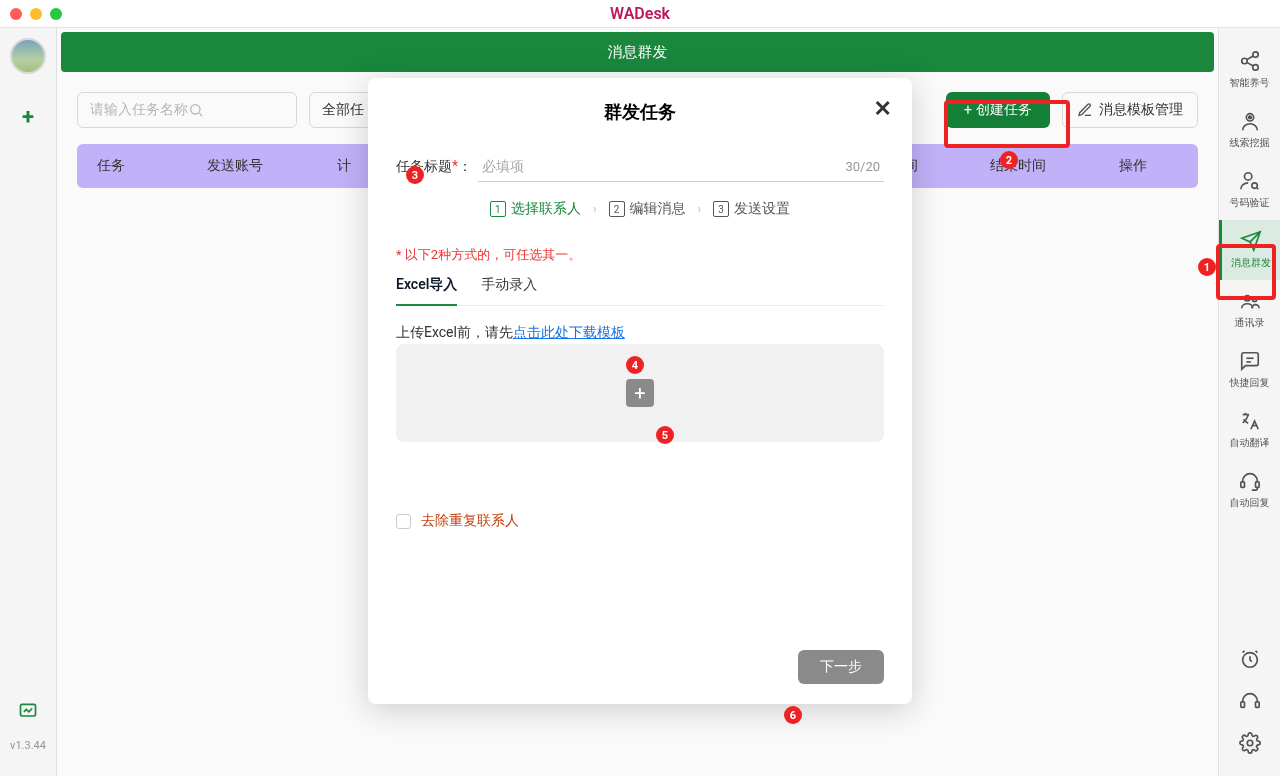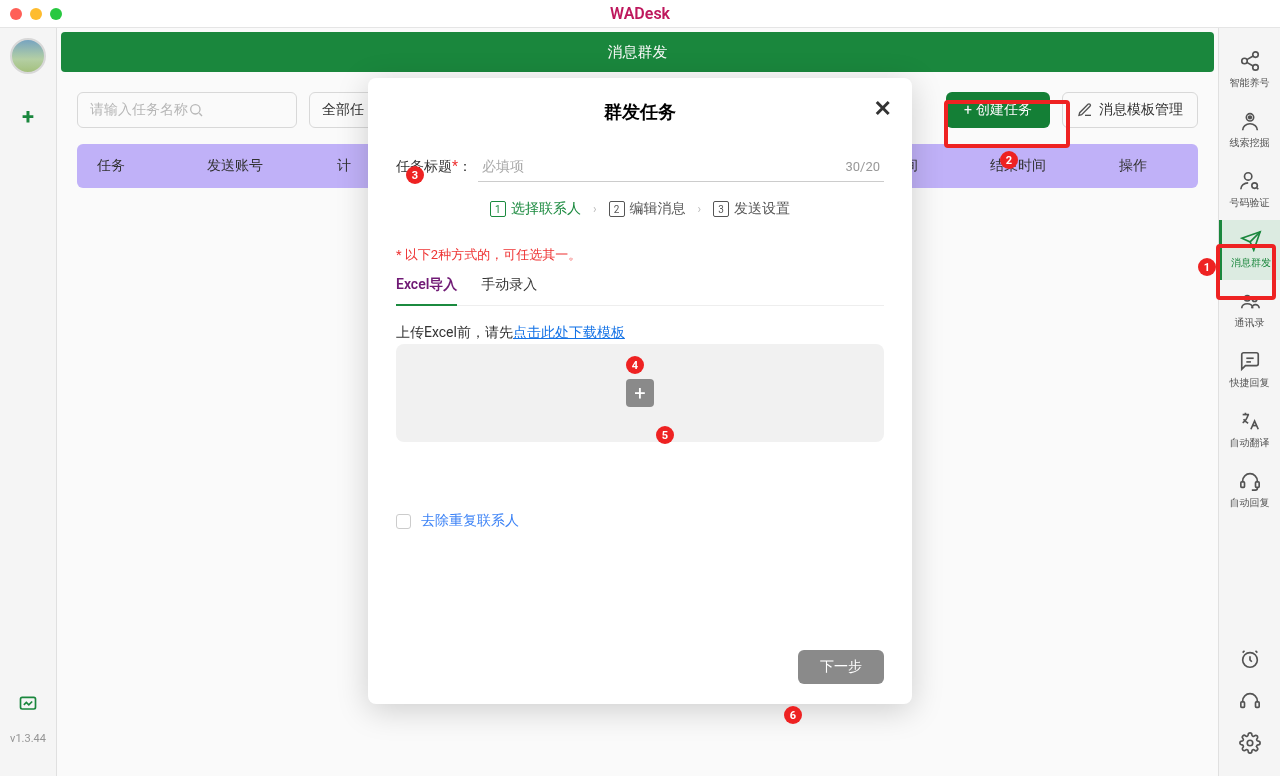--- a/index.html
+++ b/index.html
@@ -10,21 +10,21 @@
 .traffic-lights { display: flex; gap: 8px; }
 .traffic-light { width: 12px; height: 12px; border-radius: 50%; }
 .red { background: #ff5f57; } .yellow { background: #febc2e; } .green-dot { background: #28c840; }
 .titlebar-title { position: absolute; left: 50%; transform: translateX(-50%); font-size: 16px; font-weight: 600; color: #be185d; }
 
 
 .app-body { display: flex; height: 748px; }
 .left-sidebar { width: 57px; background: #fafafa; border-right: 1px solid #e5e5e5; display: flex; flex-direction: column; align-items: center; padding-top: 10px; }
 .avatar { width: 36px; height: 36px; border-radius: 50%; background: linear-gradient(180deg,#7aa8c4 0%,#b8d4a8 60%,#a8c480 100%); border: 2px solid #ddd; margin-bottom: 30px; }
 .add-btn { width: 24px; height: 24px; color: #1b8a3f; font-size: 22px; font-weight: bold; cursor: pointer; display: flex; align-items: center; justify-content: center; }
-.left-bottom { margin-top: auto; display: flex; flex-direction: column; align-items: center; gap: 18px; padding-bottom: 31px; }
+.left-bottom { margin-top: auto; display: flex; flex-direction: column; align-items: center; gap: 18px; padding-bottom: 24px; }
 .stats-icon { width: 20px; height: 20px; color: #1b8a3f; }
 .version { font-size: 11px; color: #999; }
 
 .center { flex: 1; display: flex; flex-direction: column; background: #fff; }
 .page-header { background: #1b8a3f; color: #fff; height: 40px; display: flex; align-items: center; justify-content: center; font-size: 15px; margin: 4px; border-radius: 4px; }
 
 .toolbar { display: flex; gap: 12px; padding: 16px 20px; align-items: center; }
 .search-input { flex: 0 0 220px; height: 36px; border: 1px solid #ddd; border-radius: 6px; padding: 0 12px; font-size: 14px; color: #999; display: flex; align-items: center; justify-content: flex-start; }
 .dropdown { flex: 0 0 70px; height: 36px; border: 1px solid #ddd; border-radius: 6px; display: flex; align-items: center; padding: 0 12px; font-size: 14px; color: #333; }
 .spacer { flex: 1; }
@@ -62,29 +62,29 @@
 
 .steps { display: flex; justify-content: center; gap: 12px; align-items: center; margin-bottom: 28px; font-size: 14px; }
 .step { display: flex; align-items: center; gap: 5px; color: #555; }
 .step.active { color: #1b8a3f; }
 .step-num { display: inline-flex; width: 16px; height: 16px; border: 1.5px solid currentColor; align-items: center; justify-content: center; font-size: 10px; border-radius: 2px; }
 .step-arrow { color: #bbb; font-size: 12px; }
 
 .red-note { color: #e33; font-size: 13px; margin-bottom: 12px; }
 .tabs { display: flex; gap: 24px; border-bottom: 1px solid #eee; margin-bottom: 18px; }
 .tab { padding-bottom: 10px; font-size: 14px; color: #333; cursor: pointer; }
-.tab.active { color: #701a75; font-weight: 600; border-bottom: 2px solid #1b8a3f; margin-bottom: -1px; }
+.tab.active { color: #0f172a; font-weight: 600; border-bottom: 2px solid #1b8a3f; margin-bottom: -1px; }
 
 .upload-hint { font-size: 14px; color: #333; margin-bottom: 2px; }
 .upload-hint a { color: #1573e6; text-decoration: underline; cursor: pointer; }
 
 .upload-box { background: #f1f1f1; border-radius: 8px; height: 98px; display: flex; align-items: center; justify-content: center; margin-bottom: 70px; }
 .upload-plus { width: 28px; height: 28px; background: #8a8a8a; color: #fff; display: flex; align-items: center; justify-content: center; font-size: 20px; border-radius: 4px; cursor: pointer; }
 
-.checkbox-row { display: flex; align-items: center; gap: 10px; margin-bottom: 120px; font-size: 14px; color: #3b82f6; }
+.checkbox-row { display: flex; align-items: center; gap: 10px; margin-bottom: 120px; font-size: 14px; color: #c2410c; }
 .checkbox { width: 15px; height: 15px; border: 1.5px solid #ccc; border-radius: 3px; }
 
 .modal-footer { display: flex; justify-content: flex-end; }
 .next-btn { background: #8a8a8a; color: #fff; padding: 8px 22px; border-radius: 6px; font-size: 14px; cursor: pointer; }
 
 
 .highlight-box { position: absolute; border: 4px solid #e22; border-radius: 4px; pointer-events: none; z-index: 200; }
 .hl-create { top: 100px; left: 944px; width: 126px; height: 48px; }
 .hl-send { top: 244px; left: 1216px; width: 60px; height: 56px; }
 .num-badge { position: absolute; width: 18px; height: 18px; border-radius: 50%; background: #e22; color: #fff; font-size: 11px; font-weight: bold; display: flex; align-items: center; justify-content: center; z-index: 210; }

